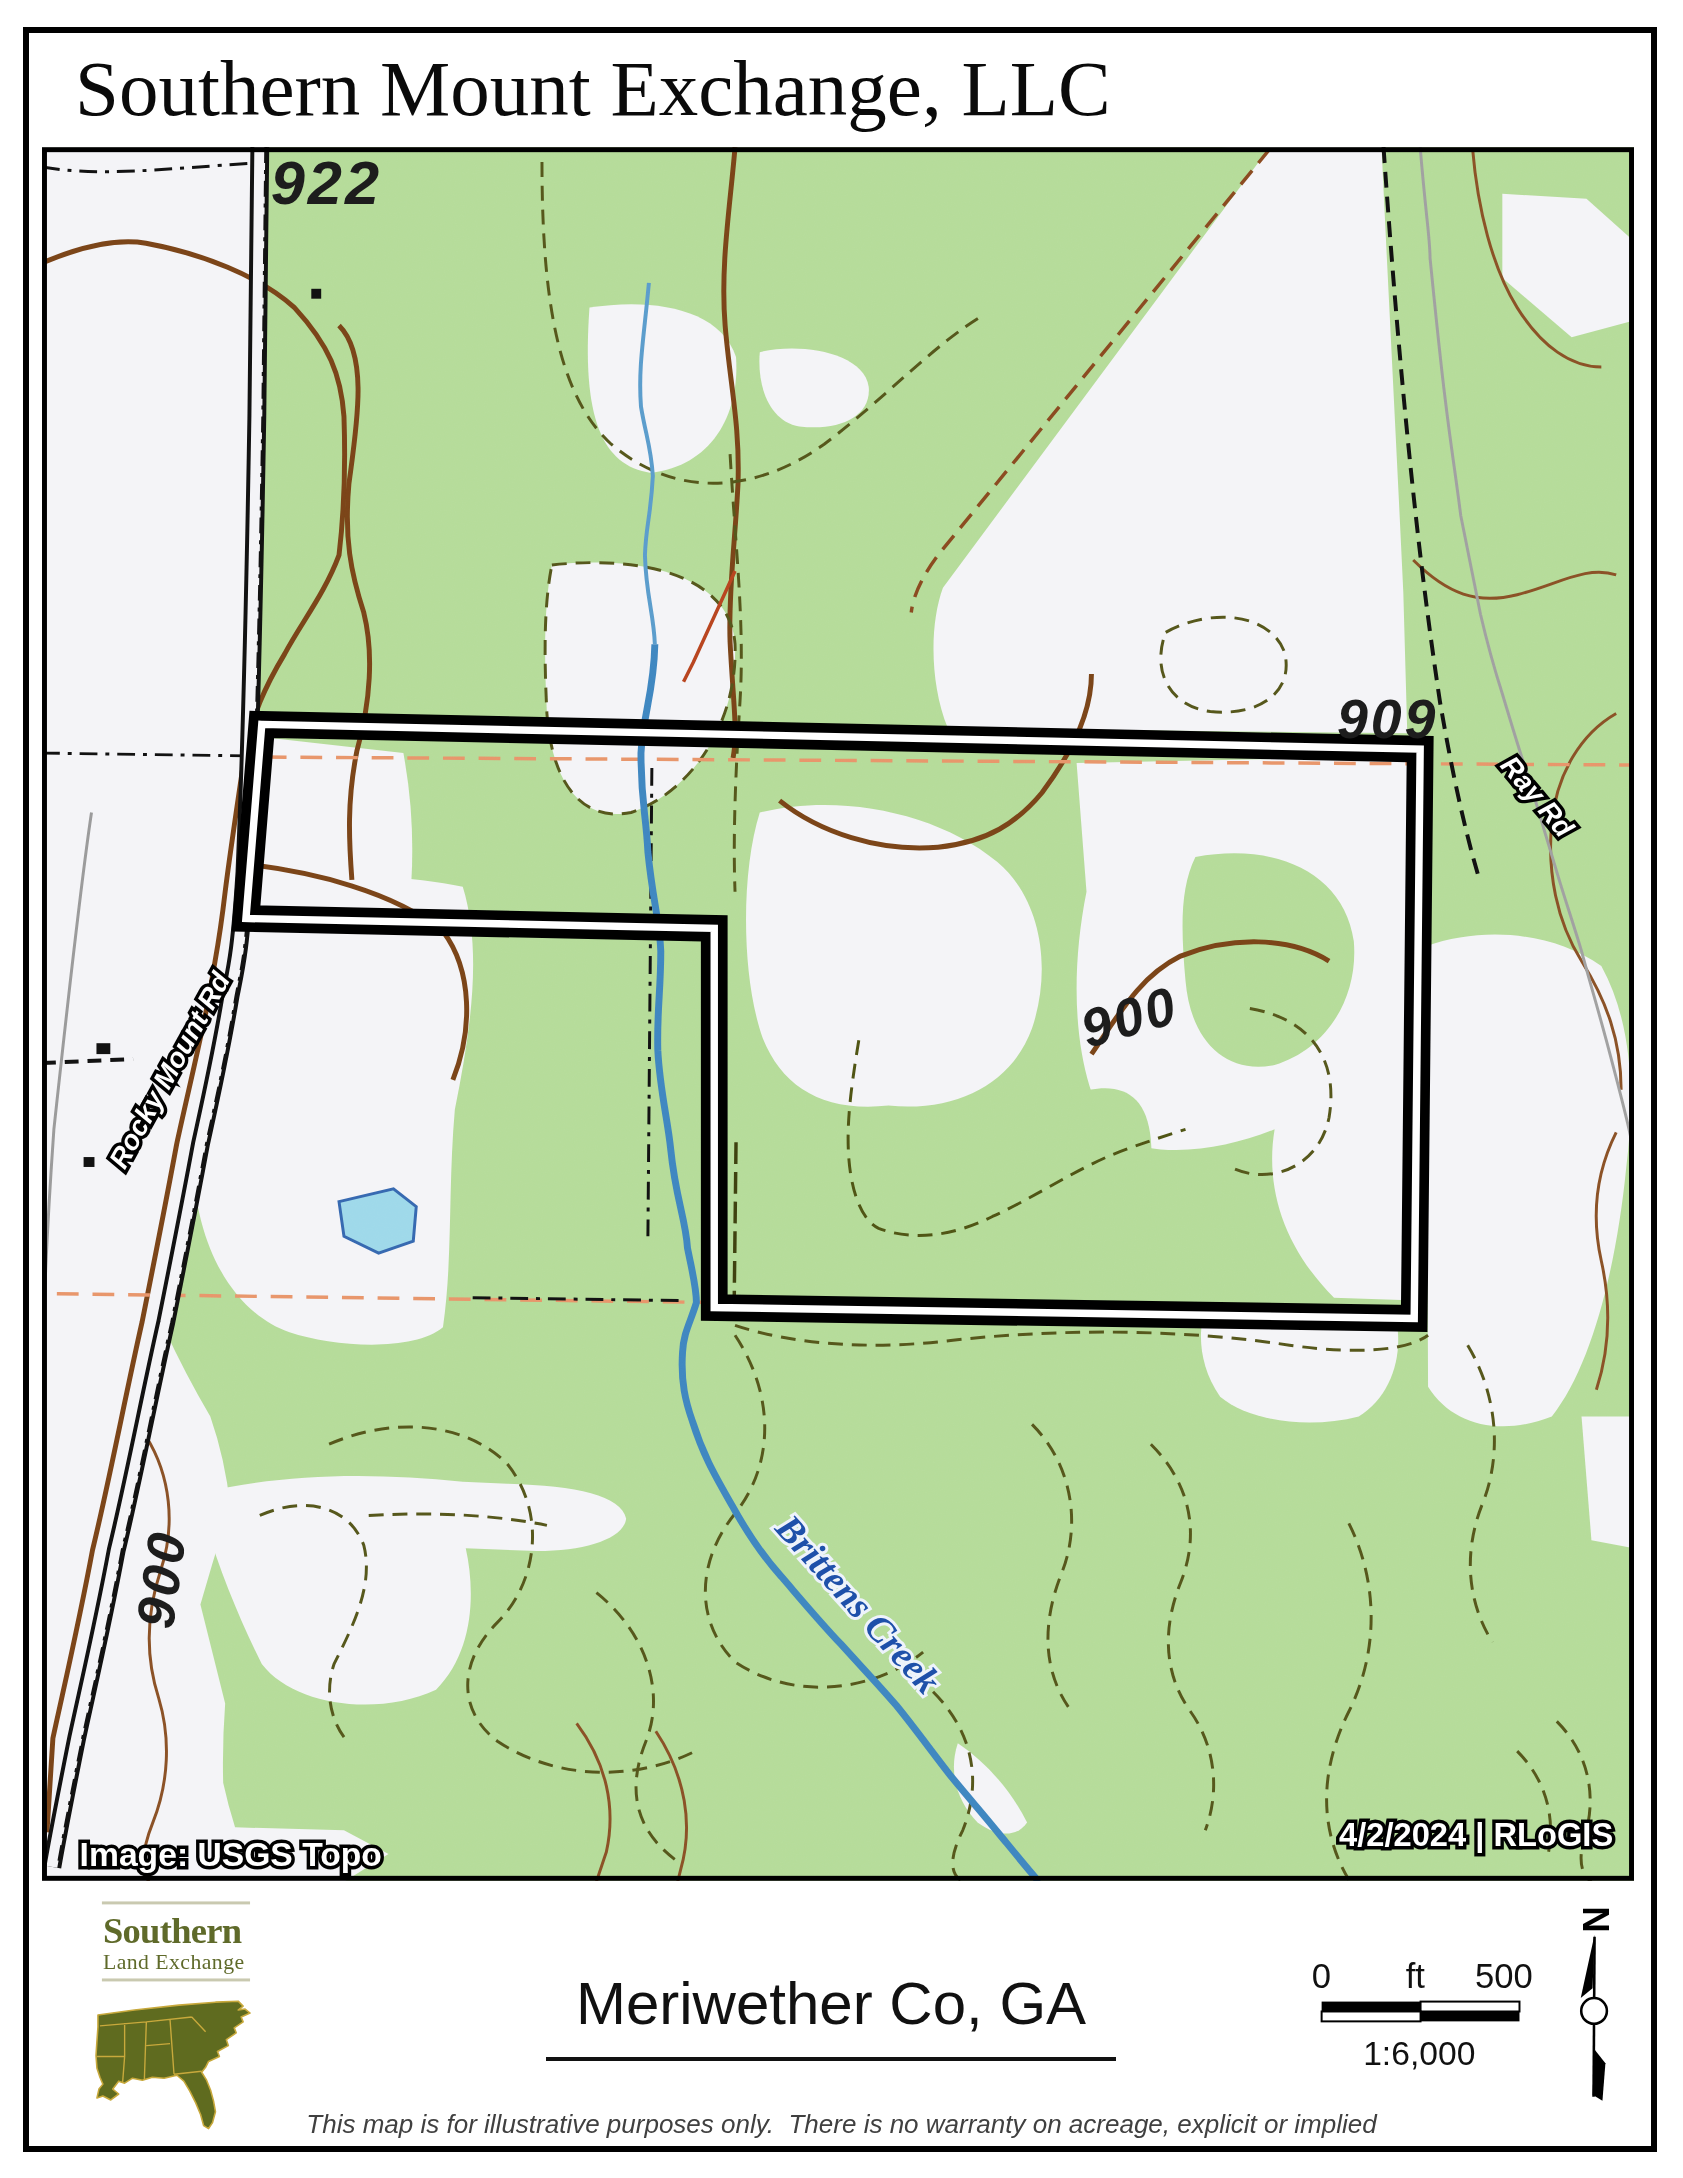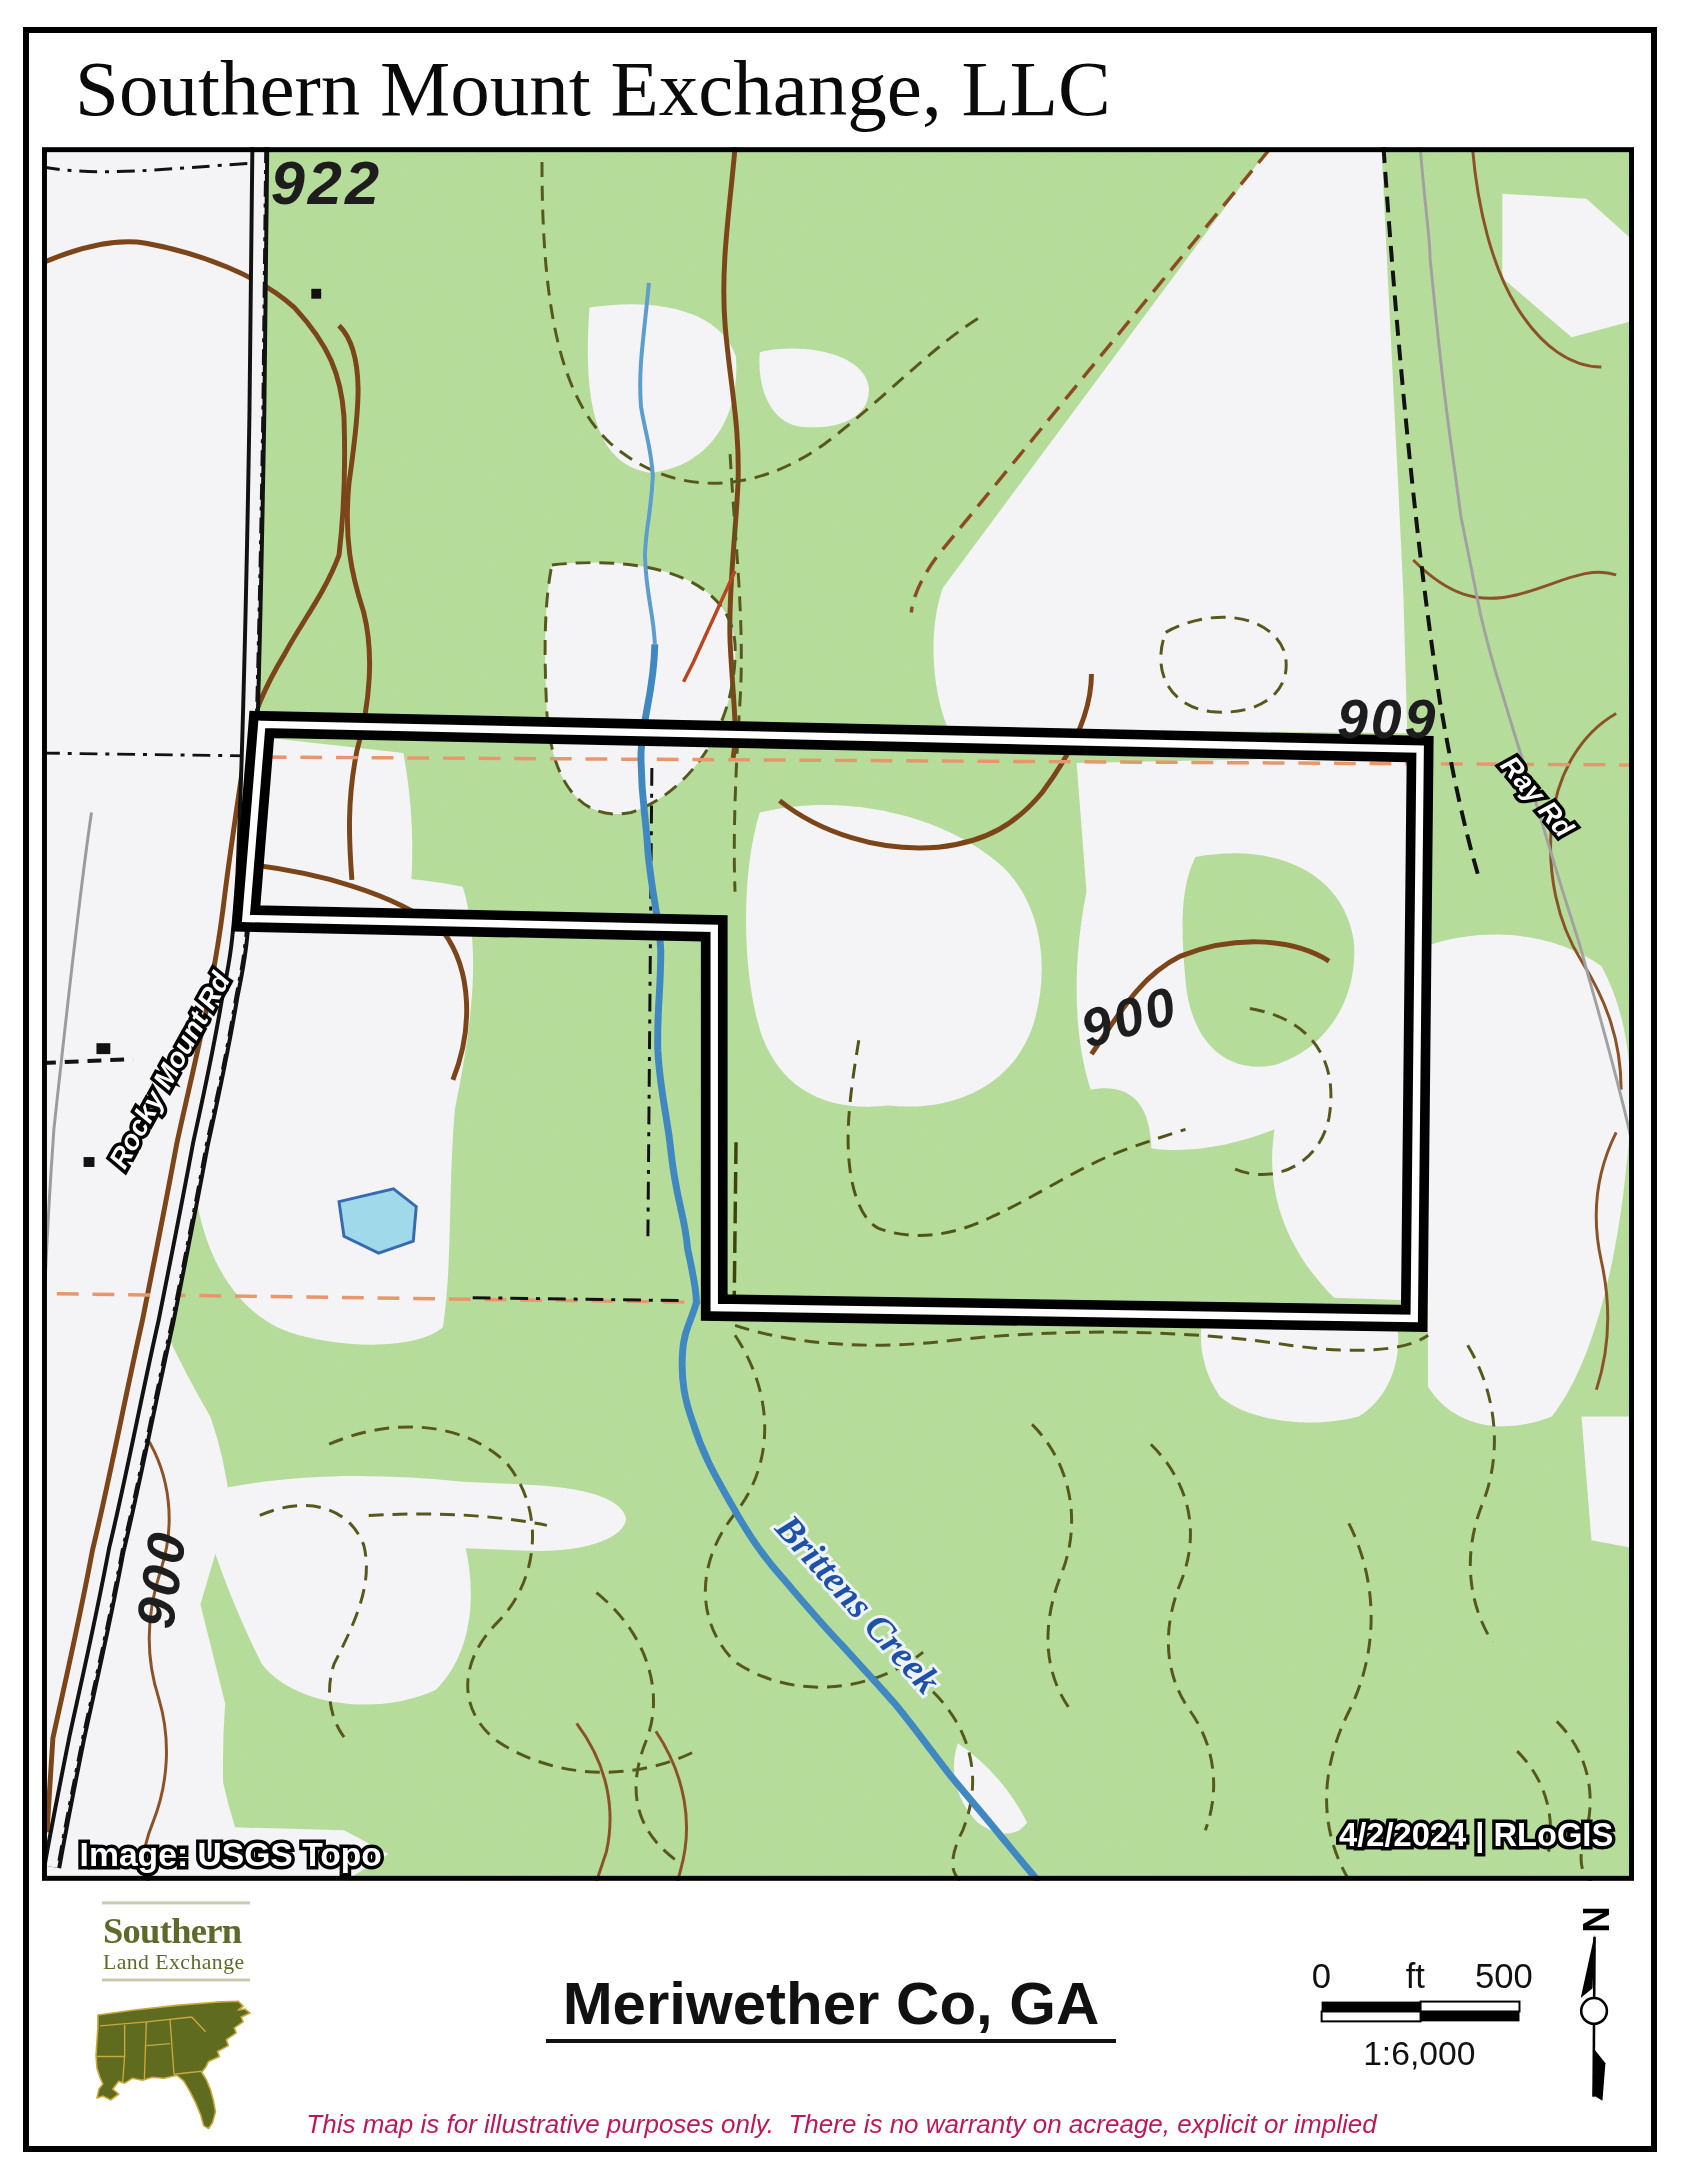--- a/index.html
+++ b/index.html
@@ -1,21 +1,21 @@
 <!DOCTYPE html>
 <html><head>
 <meta charset="utf-8">
 <style>
   html,body{margin:0;padding:0;}
   body{width:1683px;height:2178px;position:relative;background:#ffffff;font-family:"Liberation Sans",sans-serif;}
   #frame{position:absolute;left:23px;top:27px;width:1622px;height:2113px;border:6px solid #000;}
   #title{position:absolute;left:75px;top:49px;font-family:"Liberation Serif",serif;font-size:79px;line-height:1;color:#0a0a0a;white-space:nowrap;}
   #mapwrap{position:absolute;left:42px;top:147px;}
-  #meri{position:absolute;left:546px;top:1973px;width:570px;text-align:center;font-size:60px;font-weight:bold;color:#111;border-bottom:4px solid #111;padding-bottom:5px;line-height:1.02;}
-  #disc{position:absolute;left:0px;top:2109px;width:1683px;text-align:center;font-style:italic;font-size:26px;color:#be185d;}
+  #meri{position:absolute;left:546px;top:1973px;width:570px;text-align:center;font-size:60px;font-weight:normal;color:#111;border-bottom:4px solid #111;padding-bottom:23px;line-height:1.02;}
+  #disc{position:absolute;left:0px;top:2109px;width:1683px;text-align:center;font-style:italic;font-size:26px;color:#404040;}
 </style>
 </head>
 <body>
 <div id="frame"></div>
 <div id="title">Southern Mount Exchange, LLC</div>
 
 <div id="mapwrap">
 <svg width="1592" height="1734" viewBox="0 0 1608 1751">
   <defs>
     <filter id="speck" x="0" y="0" width="100%" height="100%">

